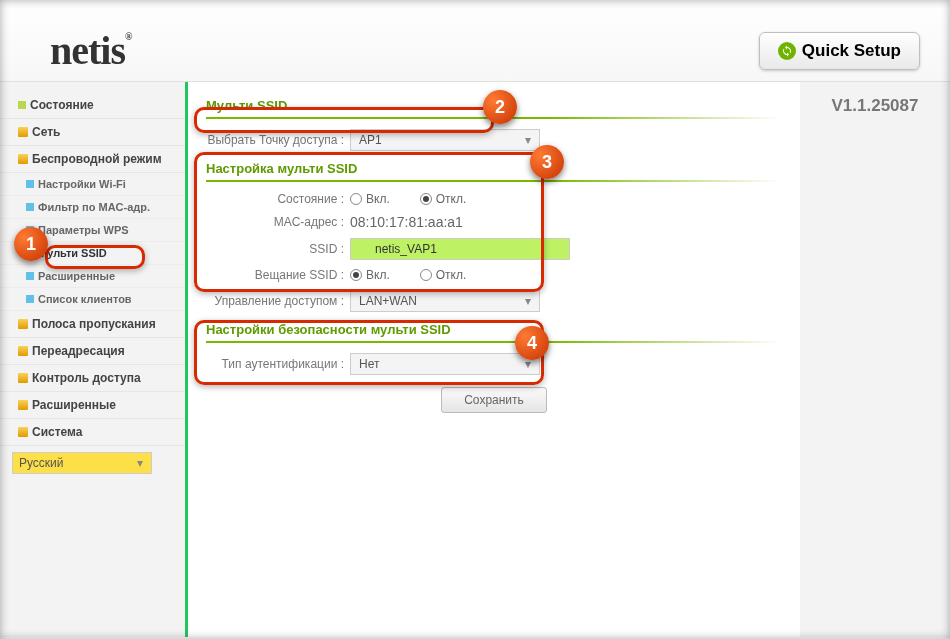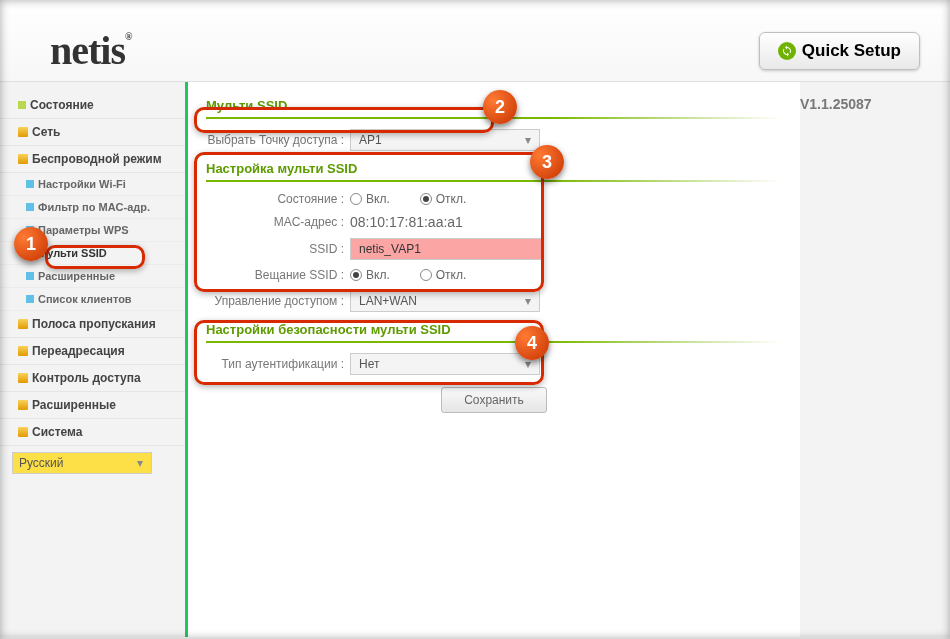--- a/index.html
+++ b/index.html
@@ -9,41 +9,41 @@
 .header { height: 82px; padding: 20px 30px 0 50px; display: flex; justify-content: space-between; align-items: center; background: linear-gradient(#fff, #f7f7f7); border-bottom: 1px solid #e0e0e0; }
 .logo { font-size: 40px; font-weight: bold; color: #333; letter-spacing: -1px; font-family: Georgia, serif; }
 .logo::after { content: "®"; font-size: 10px; vertical-align: top; position: relative; top: 4px; }
 .quick-setup-btn { background: linear-gradient(#fff, #e9e9e9); border: 1px solid #bfbfbf; border-radius: 6px; padding: 8px 18px; font-size: 17px; font-weight: bold; cursor: pointer; display: flex; align-items: center; gap: 6px; box-shadow: 0 1px 3px rgba(0,0,0,.2); }
 .qs-icon { width: 18px; height: 18px; background: #6fb300; border-radius: 50%; display: inline-flex; align-items: center; justify-content: center; color: #fff; }
 .qs-icon svg { width: 12px; height: 12px; fill: #fff; }
 
 .layout { display: flex; height: 555px; background: #f3f3f3; }
 .sidebar { width: 188px; padding: 10px 0 0 0; background: #f3f3f3; border-right: 3px solid #22c55e; }
 .main { flex: 1; background: #fff; padding: 10px 18px; position: relative; }
-.version { width: 150px; text-align: left; padding-top: 14px; font-size: 14px; color: #777; font-weight: bold; background: #f3f3f3; }
+.version { width: 150px; text-align: center; padding-top: 14px; font-size: 17px; color: #777; font-weight: bold; background: #f3f3f3; }
 
 .nav-item { padding: 6px 8px 6px 18px; color: #444; font-weight: bold; cursor: pointer; border-bottom: 1px solid #e6e6e6; display: flex; align-items: center; gap: 4px; }
 .nav-sub { padding: 5px 8px 5px 26px; color: #666; font-size: 11px; font-weight: bold; cursor: pointer; border-bottom: 1px solid #ececec; display: flex; align-items: center; gap: 4px; }
 .nav-sub.active { color: #333; }
 .bullet { width: 8px; height: 8px; background: #b9d84f; display: inline-block; }
 .bullet.sq { background: #60c0e6; border-radius: 0; }
 .bullet.exp { width: 10px; height: 10px; background: linear-gradient(#f9d15a, #e29b00); border-radius: 1px; }
 
 .lang-select { margin: 6px 12px; width: 140px; background: #fde047; border: 1px solid #ccc; padding: 3px 6px; font-size: 12px; cursor: pointer; position: relative; color: #555; }
 .lang-select::after { content: "▾"; position: absolute; right: 8px; color: #888; }
 
 .section-title { color: #5e9b00; font-weight: bold; font-size: 13px; padding: 6px 0 4px; }
 .section-divider { height: 2px; background: linear-gradient(to right, #7ab800, #7ab800 60%, rgba(122,184,0,0)); margin-bottom: 6px; }
 
 .form-row { display: flex; align-items: center; padding: 4px 0; }
 .form-label { width: 144px; text-align: right; padding-right: 6px; color: #777; font-size: 12px; }
 .form-ctrl { flex: 1; display: flex; align-items: center; gap: 30px; }
 .select { width: 190px; background: #f4f4f4; border: 1px solid #ccc; padding: 3px 8px; font-size: 12px; color: #555; cursor: pointer; position: relative; }
 .select::after { content: "▾"; position: absolute; right: 8px; color: #888; }
-.text-input { width: 194px; background: #fca5a5; border: 1px solid #ccc; padding: 3px 8px; font-size: 12px; color: #333; }
+.text-input { width: 220px; background: #bef264; border: 1px solid #ccc; padding: 3px 24px; font-size: 12px; color: #333; }
 .static-text { color: #666; font-size: 14px; }
 .radio-opt { display: flex; align-items: center; gap: 4px; color: #666; font-size: 12px; }
 .radio { width: 12px; height: 12px; border: 1px solid #888; border-radius: 50%; display: inline-flex; align-items: center; justify-content: center; }
 .radio.checked::after { content: ""; width: 6px; height: 6px; background: #444; border-radius: 50%; }
 
 .save-btn { margin: 8px auto 0; display: block; padding: 5px 22px; background: linear-gradient(#fafafa, #e5e5e5); border: 1px solid #bbb; border-radius: 3px; color: #666; cursor: pointer; font-size: 12px; }
 
 
 .callout { position: absolute; border: 3px solid #d82a00; border-radius: 10px; pointer-events: none; box-shadow: 0 2px 6px rgba(0,0,0,.3); }
 .pin { position: absolute; width: 34px; height: 34px; background: radial-gradient(circle at 30% 30%, #ff7a33, #c63200); border-radius: 50%; color: #fff; font-weight: bold; font-size: 18px; display: flex; align-items: center; justify-content: center; box-shadow: 0 3px 6px rgba(0,0,0,.5); pointer-events: none; z-index: 20; }

